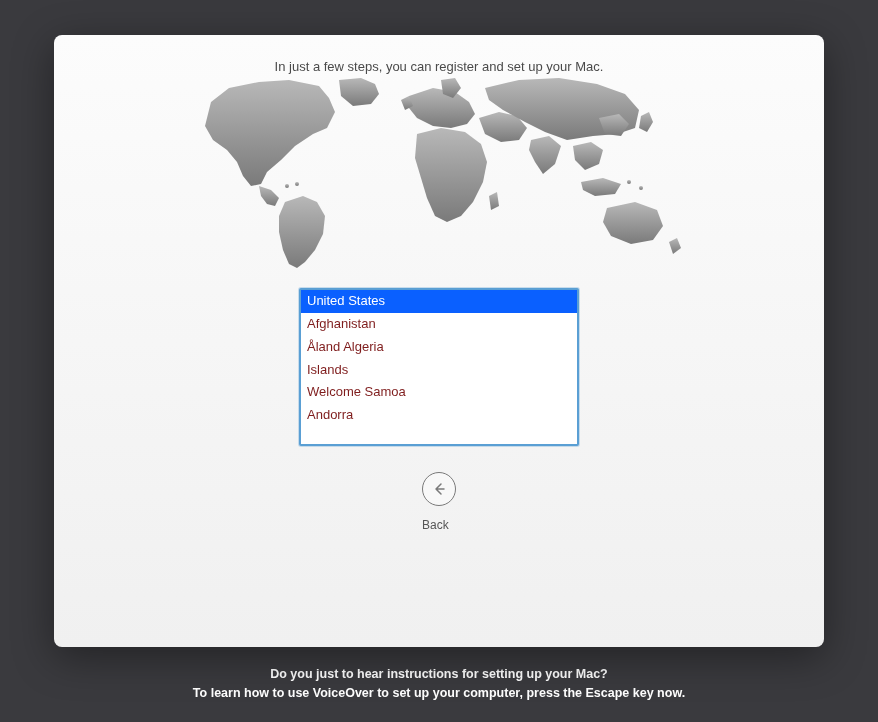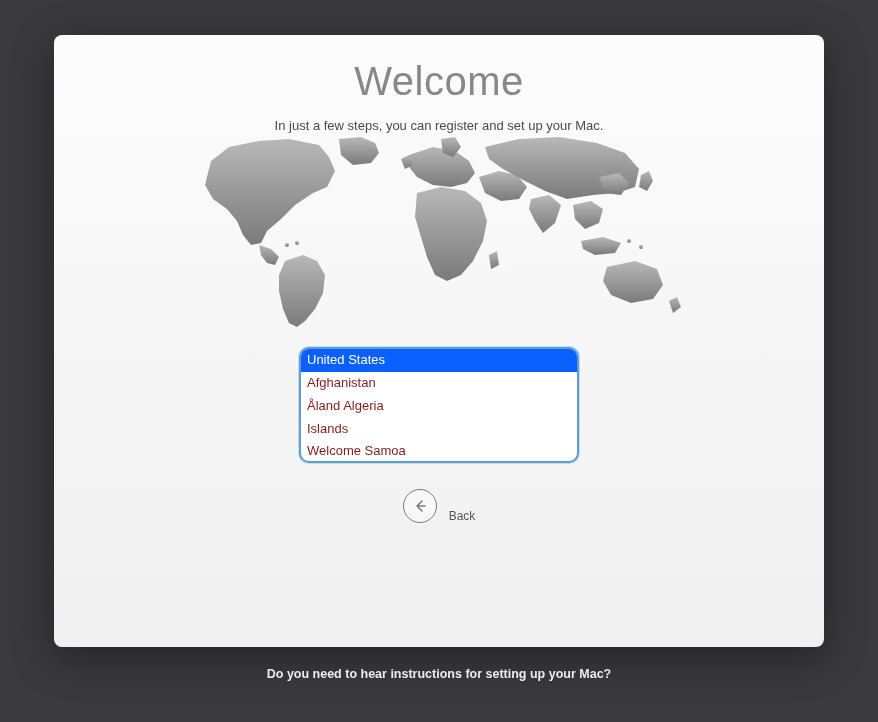--- a/index.html
+++ b/index.html
@@ -45,23 +45,23 @@
       width: 500px;
       height: 200px;
       margin-bottom: 14px;
     }
     .map-container svg {
       width: 100%;
       height: 100%;
     }
     .country-list {
       width: 280px;
-      height: 116px;
+      height: 158px;
       border: 2px solid #5a9fd4;
-      border-radius: 10px;
+      border-radius: 2px;
       background: white;
       overflow: hidden;
       box-shadow: 0 0 0 1px rgba(90,159,212,0.3);
     }
     .country-item {
       font-size: 13px;
       padding: 2px 8px 2px 6px;
       color: #7f1d1d;
       cursor: default;
       line-height: 1.45;
@@ -71,22 +71,22 @@
       color: white;
     }
     .nav-buttons {
       display: flex;
       gap: 48px;
       margin-top: 26px;
       justify-content: center;
     }
     .nav-button {
       display: flex;
-      flex-direction: row;
-      align-items: flex-end;
+      flex-direction: column;
+      align-items: flex-start;
       gap: 12px;
       cursor: pointer;
       background: none;
       border: none;
       outline: none;
     }
     .nav-circle {
       width: 34px;
       height: 34px;
       border: 1.5px solid #7a7a7a;
@@ -109,21 +109,20 @@
       font-size: 12.5px;
       font-weight: 600;
       color: #ffffff;
       line-height: 1.5;
     }
   </style>
 </head>
 <body>
 
 <div class="window">
-  <h1 class="title">Welcome</h1>
   <p class="subtitle">In just a few steps, you can register and set up your Mac.</p>
 
   <div class="map-container">
     <svg viewBox="0 0 500 200" preserveAspectRatio="xMidYMid meet">
       <defs>
         <linearGradient id="landGrad" x1="0" y1="0" x2="0" y2="1">
           <stop offset="0%" stop-color="#b8b8b8"></stop>
           <stop offset="100%" stop-color="#7a7a7a"></stop>
         </linearGradient>
       </defs>
@@ -190,14 +189,15 @@
         <svg width="18" height="18" viewBox="0 0 18 18">
           <path d="M11 4 L6 9 L11 14 M6 9 L14 9" stroke="#7a7a7a" stroke-width="1.5" fill="none" stroke-linecap="round" stroke-linejoin="round"></path>
         </svg>
       </span>
       <span class="nav-label">Back</span>
     </button>
   </div>
 </div>
 
 <div class="footer">
-  <div class="footer-line">Do you need to hear instructions for setting up your Mac?</div>
+  <div class="footer-line">Do you just to hear instructions for setting up your Mac?</div>
+  <div class="footer-line">To learn how to use VoiceOver to set up your computer, press the Escape key now.</div>
 </div>
 
 </body></html>

